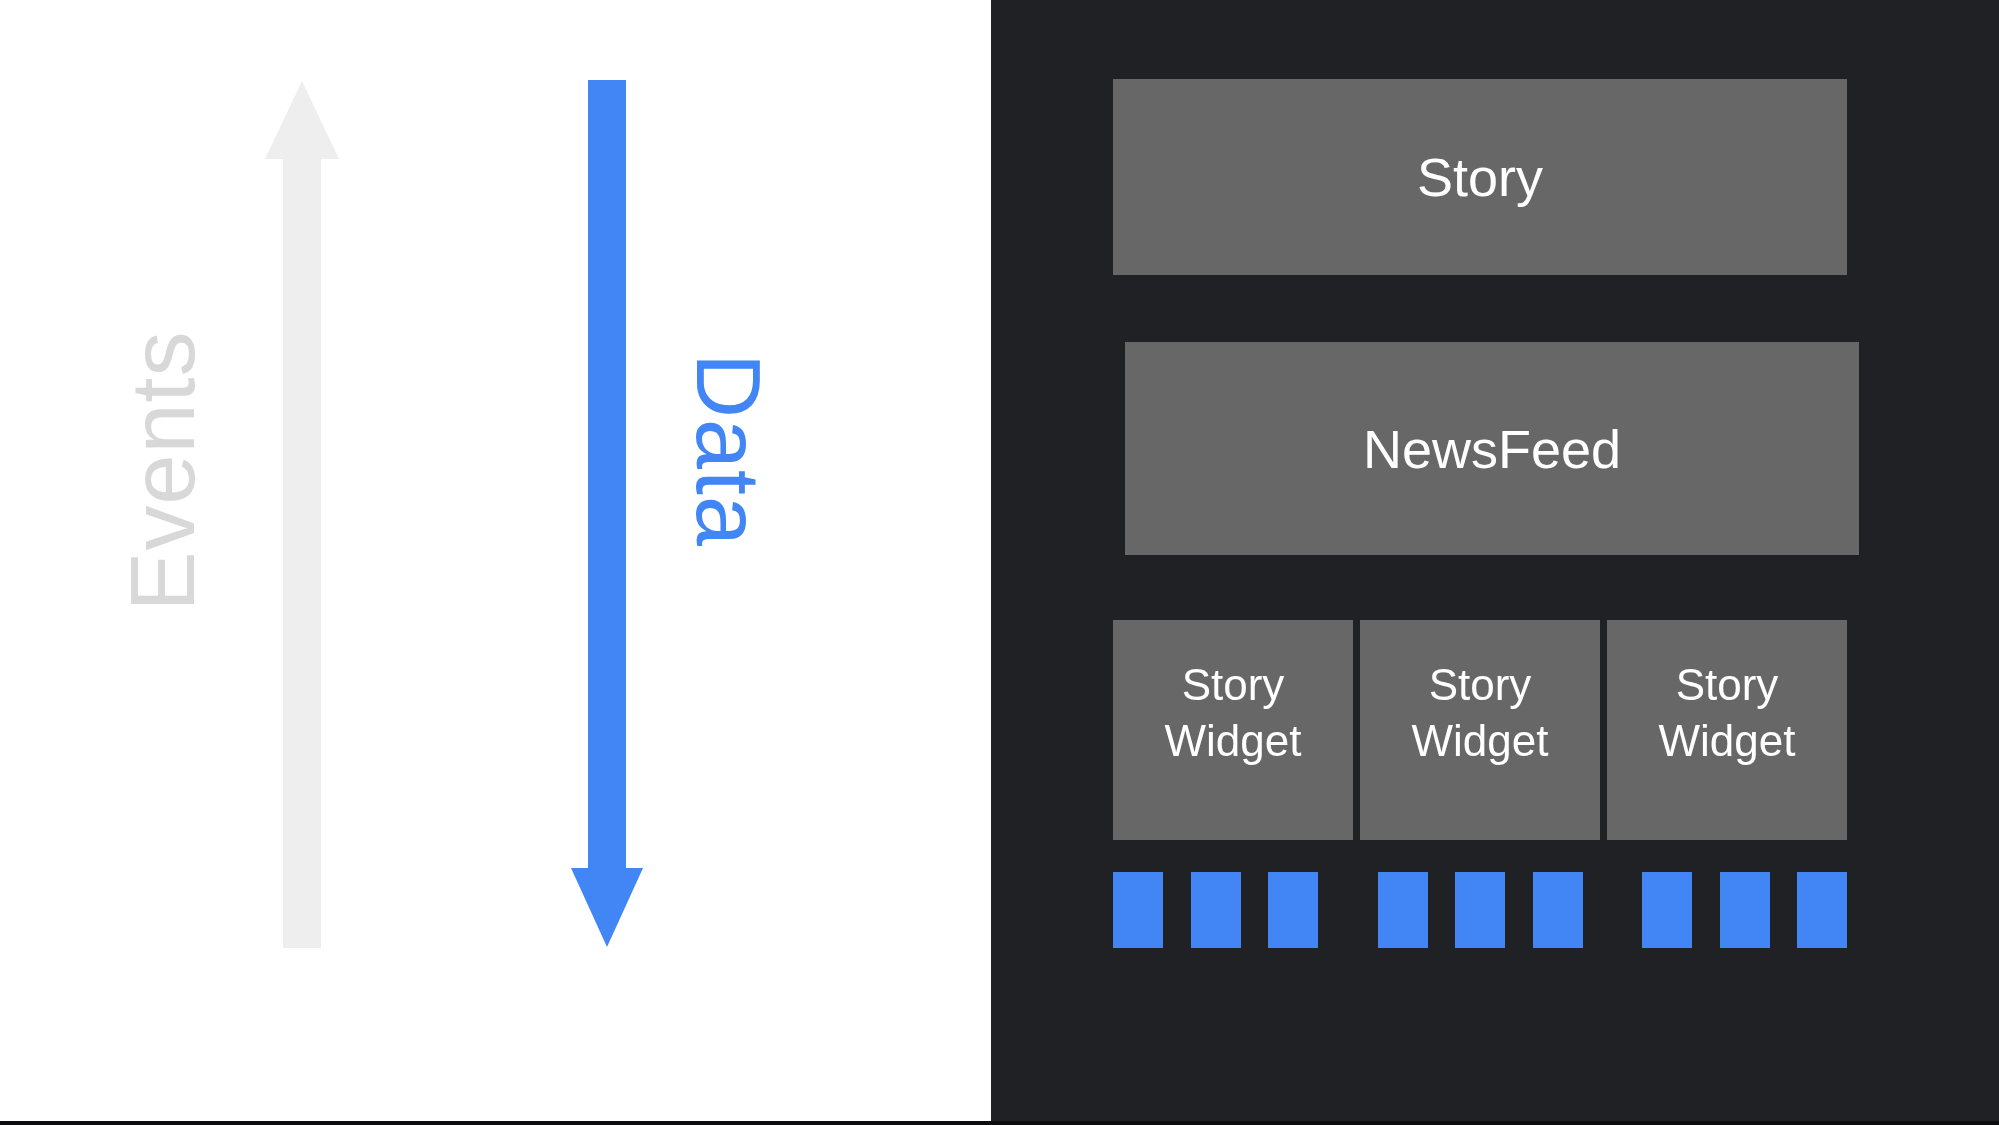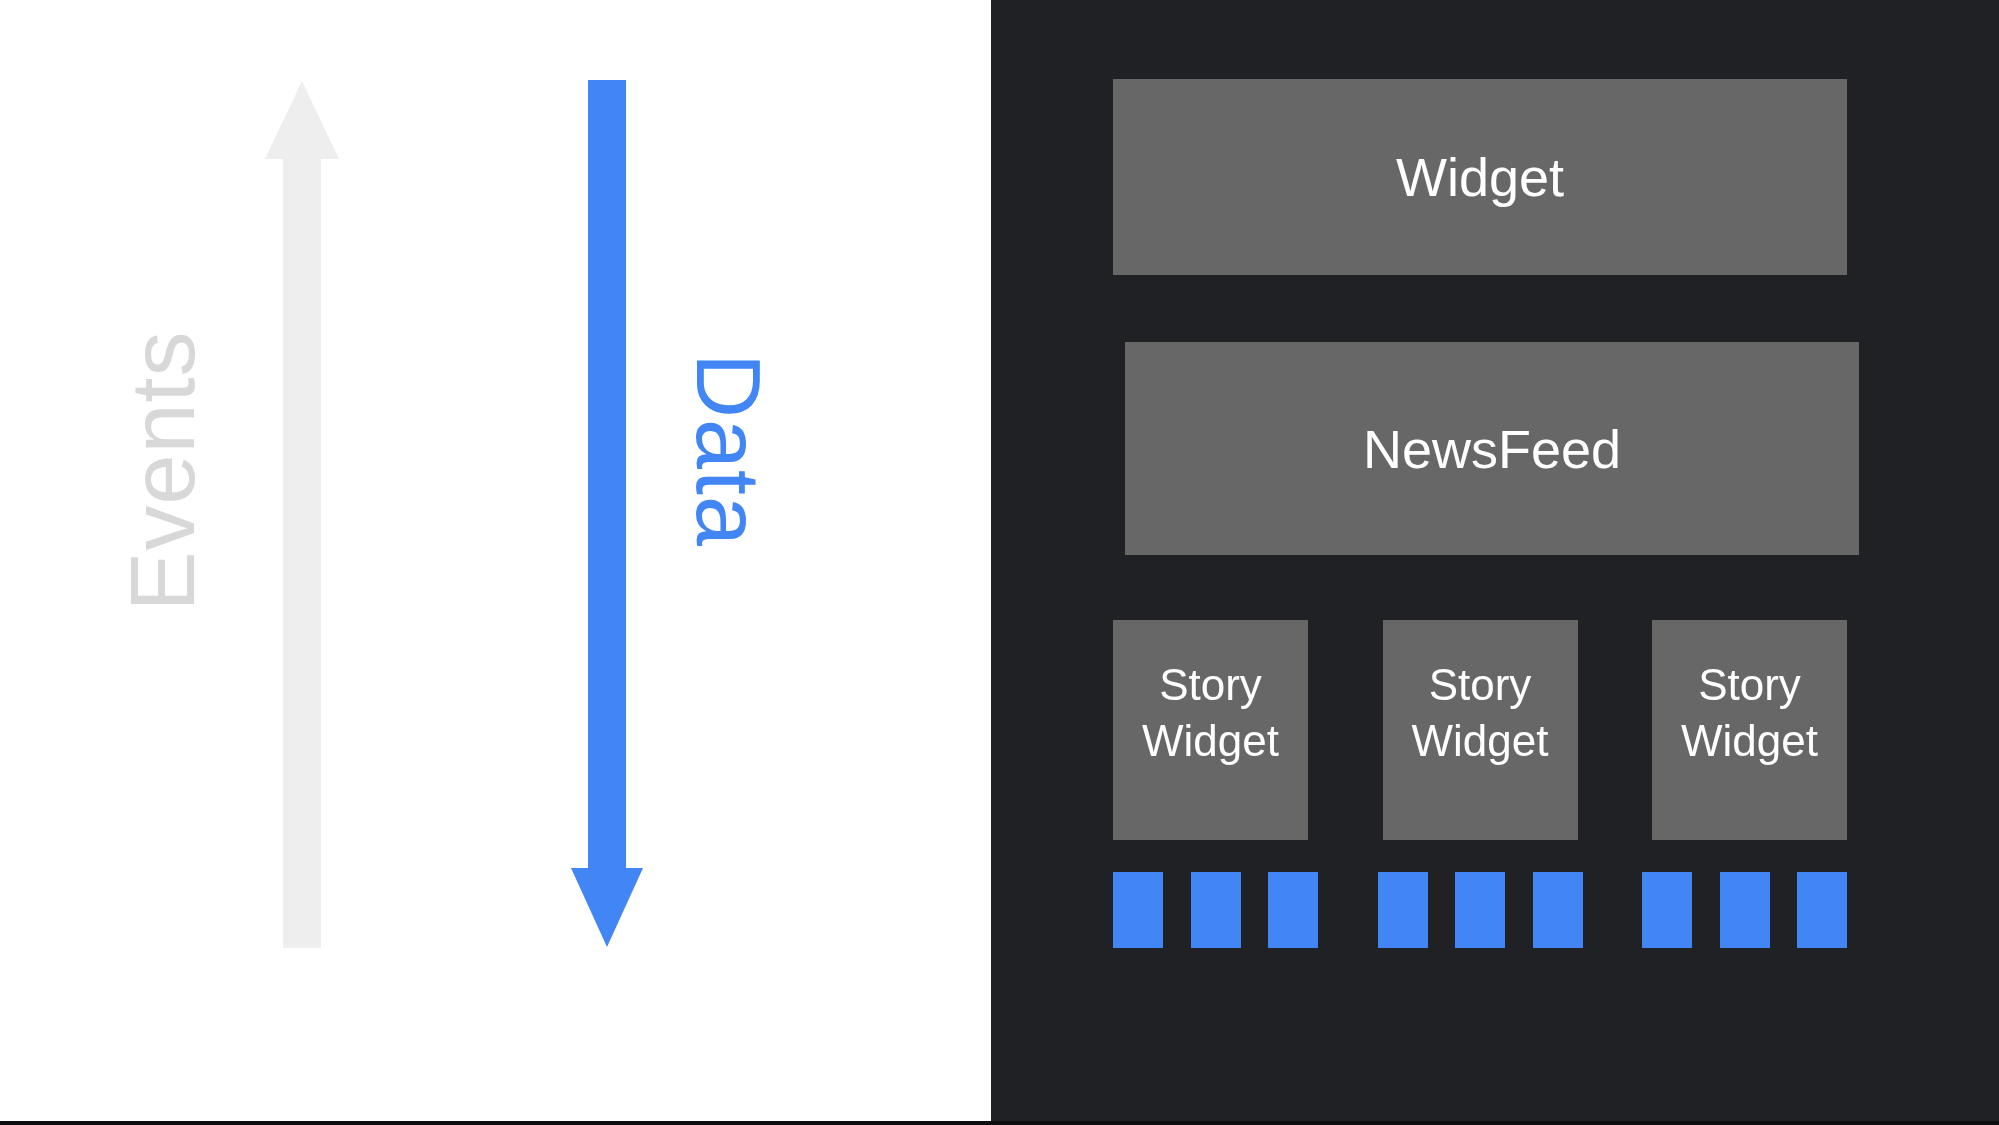--- a/index.html
+++ b/index.html
@@ -59,21 +59,21 @@
     color:#ffffff;text-align:center;
   }
   .screen-box{left:122px;top:79px;width:734px;height:196px;font-size:54px;}
   .newsfeed-box{left:122px;top:342px;width:734px;height:213px;font-size:54px;margin-left:12px;}
 
   .story-row{
     position:absolute;left:122px;top:620px;width:734px;height:220px;
     display:flex;justify-content:space-between;
   }
   .story-box{
-    position:relative;width:195px;height:220px;font-size:44px;line-height:1.27;
+    position:relative;width:240px;height:220px;font-size:44px;line-height:1.27;
     padding-bottom:34px;box-sizing:border-box;
   }
   .story-box .label{display:block;width:170px;}
 
   .blocks-row{
     position:absolute;left:122px;top:872px;width:734px;height:76px;
     display:flex;justify-content:space-between;
   }
   .block-group{
     width:205px;height:76px;display:flex;justify-content:space-between;
@@ -98,21 +98,21 @@
     <div class="arrow-part arrow-up-shaft"></div>
     <div class="side-label events-label">Events</div>
 
     <div class="arrow-part arrow-down-shaft"></div>
     <div class="arrow-part arrow-down-head"></div>
     <div class="side-label data-label">Data</div>
   </section>
 
   <section class="right-panel">
     <div class="gray-box screen-box">
-      <span class="label">Widget</span>
+      <span class="label">Story</span>
     </div>
 
     <div class="gray-box newsfeed-box">
       <span class="label">NewsFeed</span>
     </div>
 
     <div class="story-row">
       <div class="gray-box story-box">
         <span class="label">Story Widget</span>
       </div>

